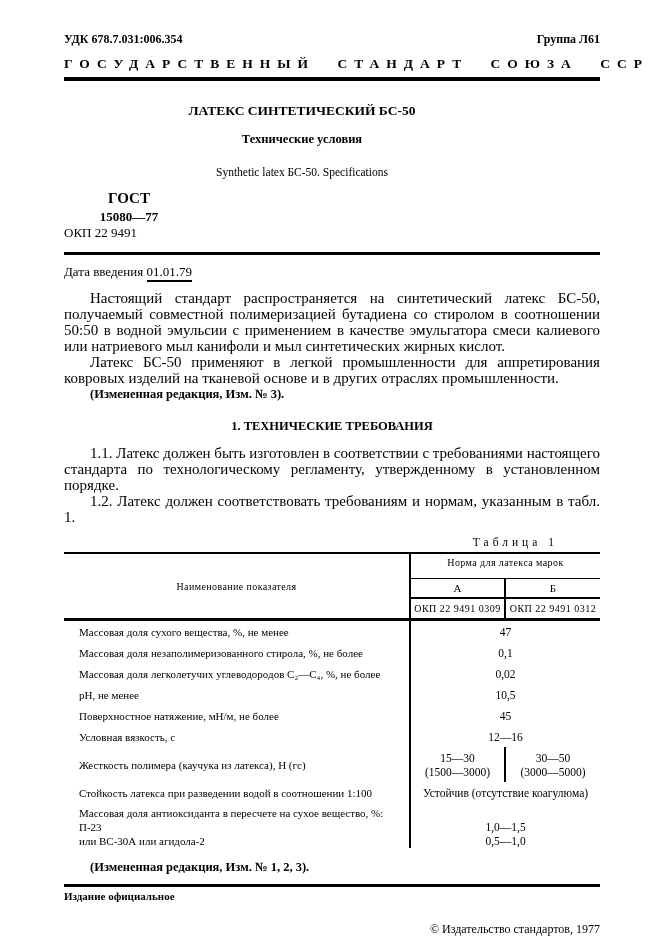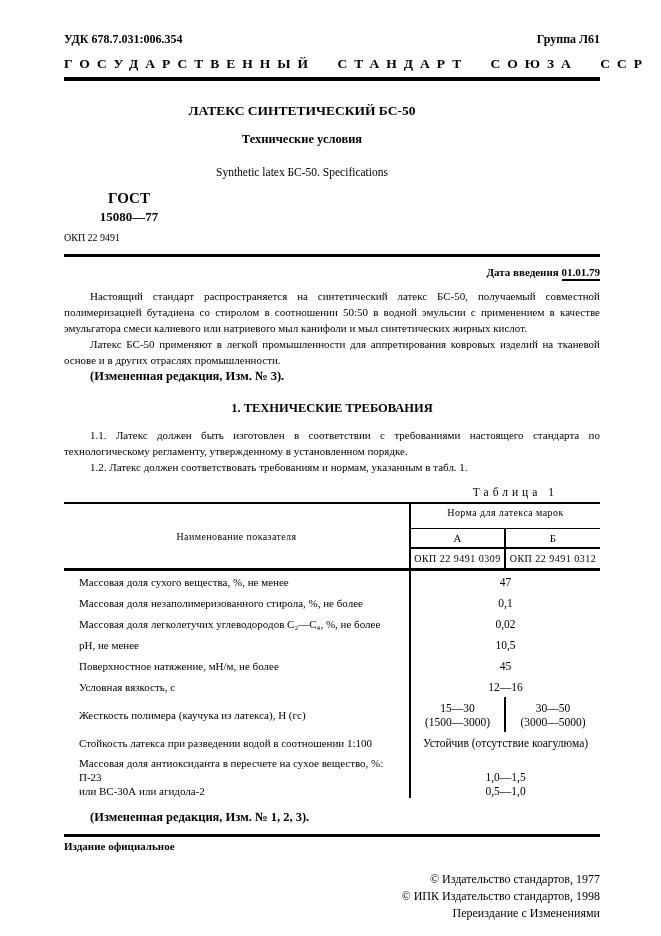--- a/index.html
+++ b/index.html
@@ -28,25 +28,25 @@
   .rule-thick { border: none; height: 4px; background: #000; margin-top: 5px; }
   .rule-med   { border: none; height: 3px; background: #000; }
   .title-block { display: flex; margin-top: 22px; flex-direction: column; }
   .title-left { flex: 1 1 auto; text-align: center; padding-right: 60px; }
   .doc-title { font-size: 13.5px; font-weight: bold; }
   .doc-subtitle { font-size: 12.5px; font-weight: bold; margin-top: 13px; }
   .doc-title-en { font-size: 11.5px; margin-top: 19px; }
   .gost-box { width: 130px; text-align: center; padding-top: 12px; flex: 0 0 auto; }
   .gost-label { font-size: 15px; font-weight: bold; }
   .gost-number { font-size: 13px; font-weight: bold; margin-top: 2px; }
-  .okp-line { font-size: 10px; margin-top: 7px; }
+  .okp-line { font-size: 13px; }
   .rule2 { margin-top: 11px; }
-  .date-line { text-align: right; font-size: 11px; font-weight: bold; margin-top: 9px; }
+  .date-line { font-size: 13px; font-weight: normal; margin-top: 9px; }
   .date-value { border-bottom: 2px solid #000; padding-bottom: 1px; }
-  .body-text { font-size: 11px; line-height: 16px; text-align: justify; }
+  .body-text { font-size: 15px; line-height: 16px; text-align: justify; }
   .para { text-indent: 26px; }
   .p-first { margin-top: 10px; }
   .amendment { font-weight: bold; text-indent: 26px; font-size: 12.5px; line-height: 16px; }
   .section-heading { text-align: center; font-weight: bold; font-size: 12.5px; margin-top: 17px; }
   .section-body { margin-top: 11px; }
   .table-label {
     text-align: right; font-size: 11.5px;
     letter-spacing: 4px; margin-top: 11px; padding-right: 42px;
   }
   table.spec {

